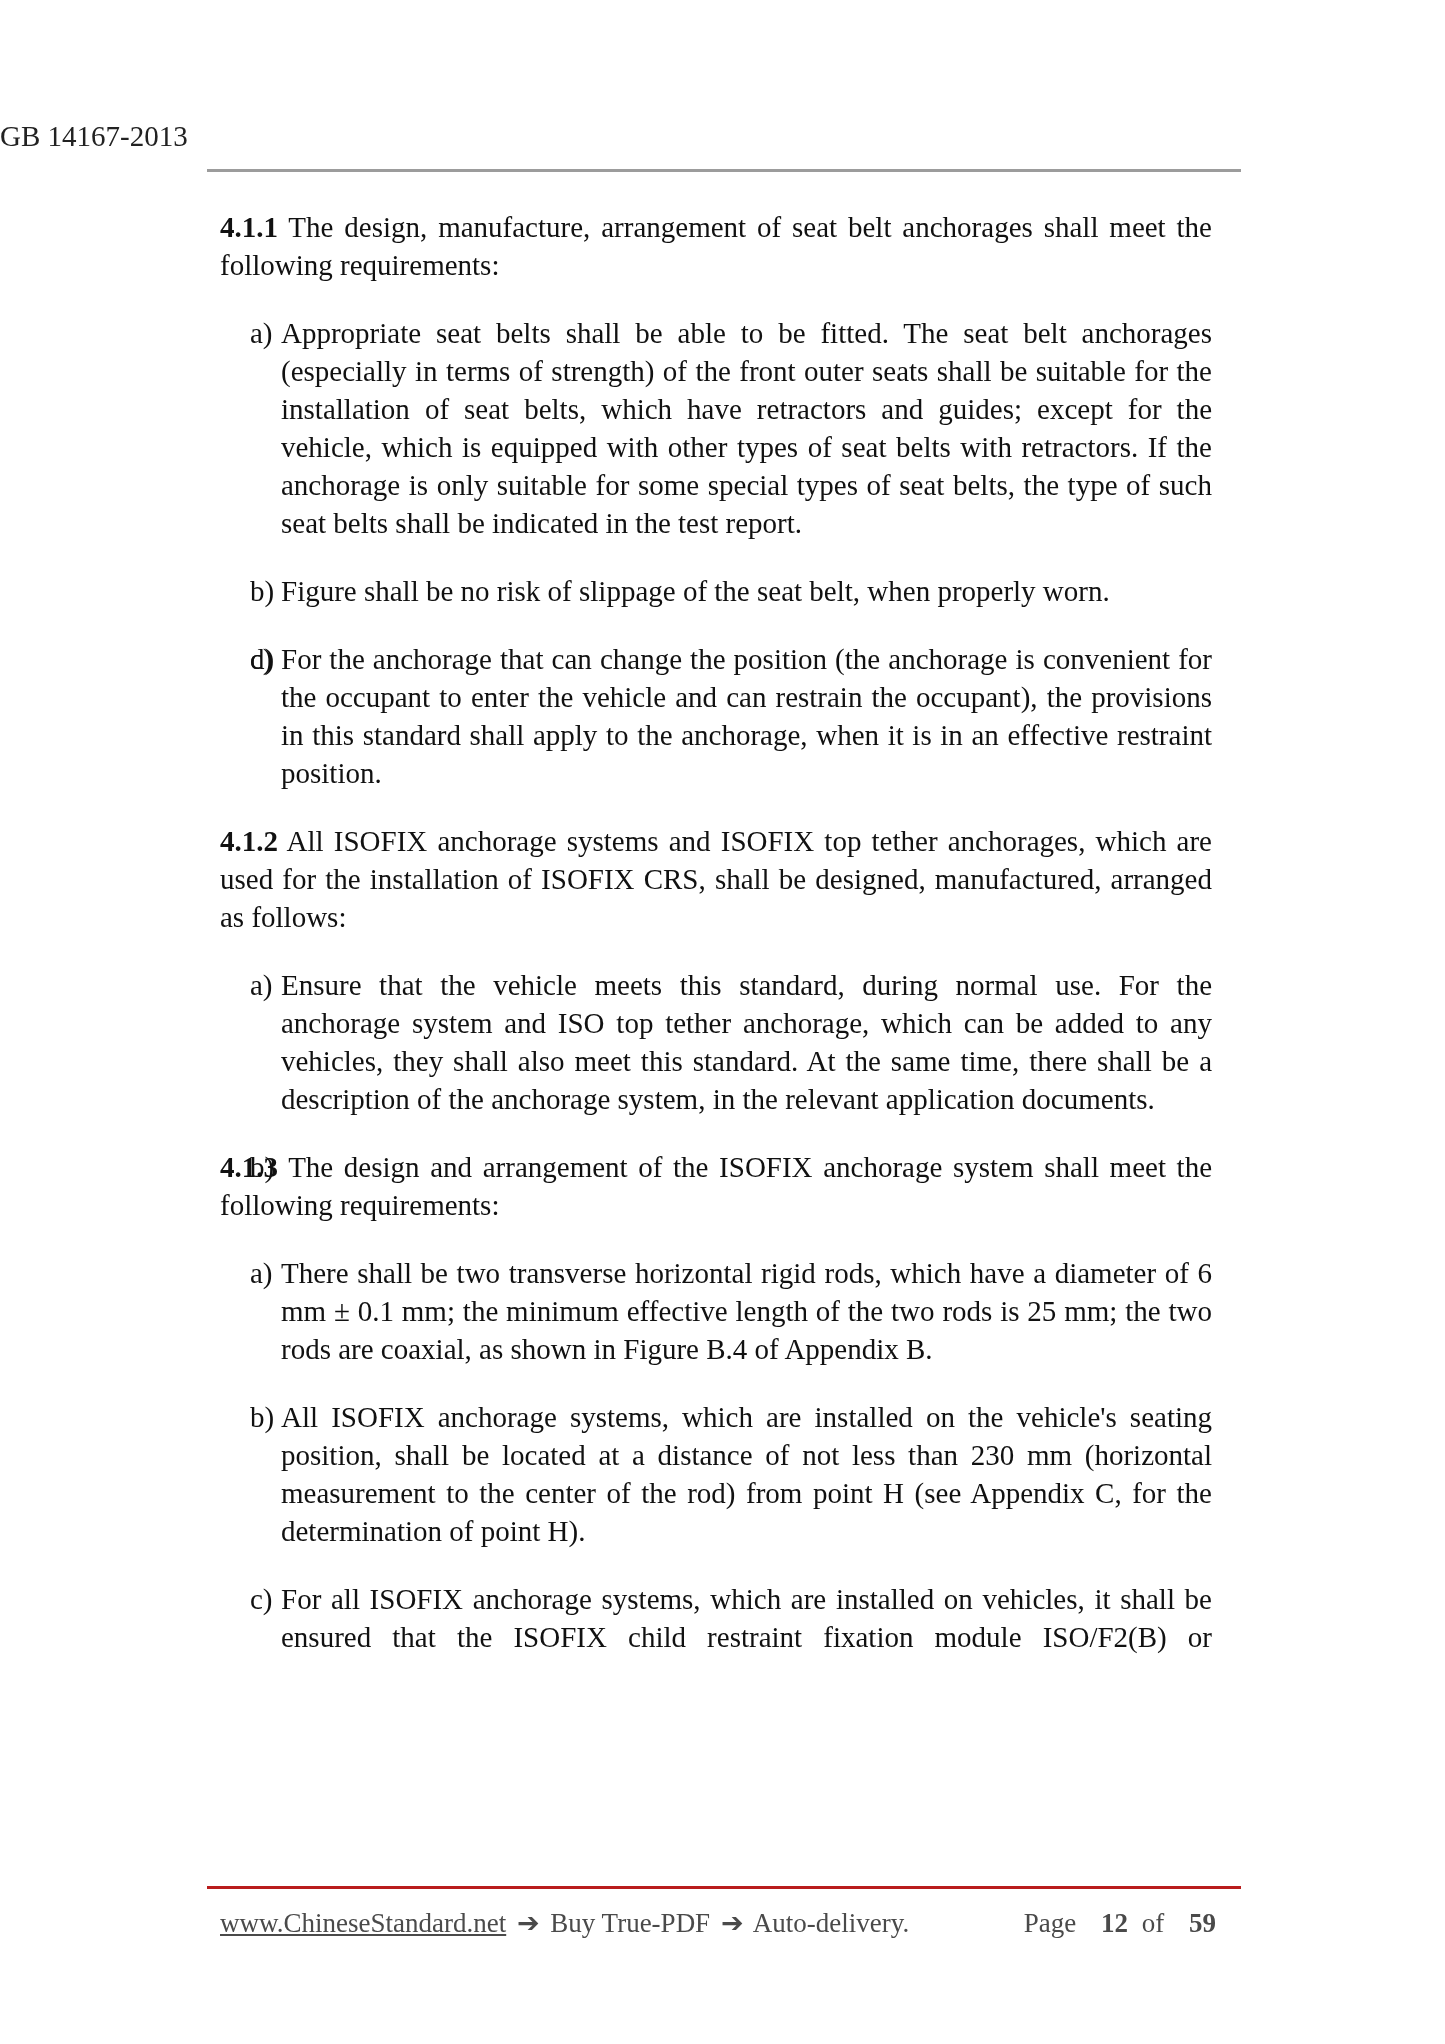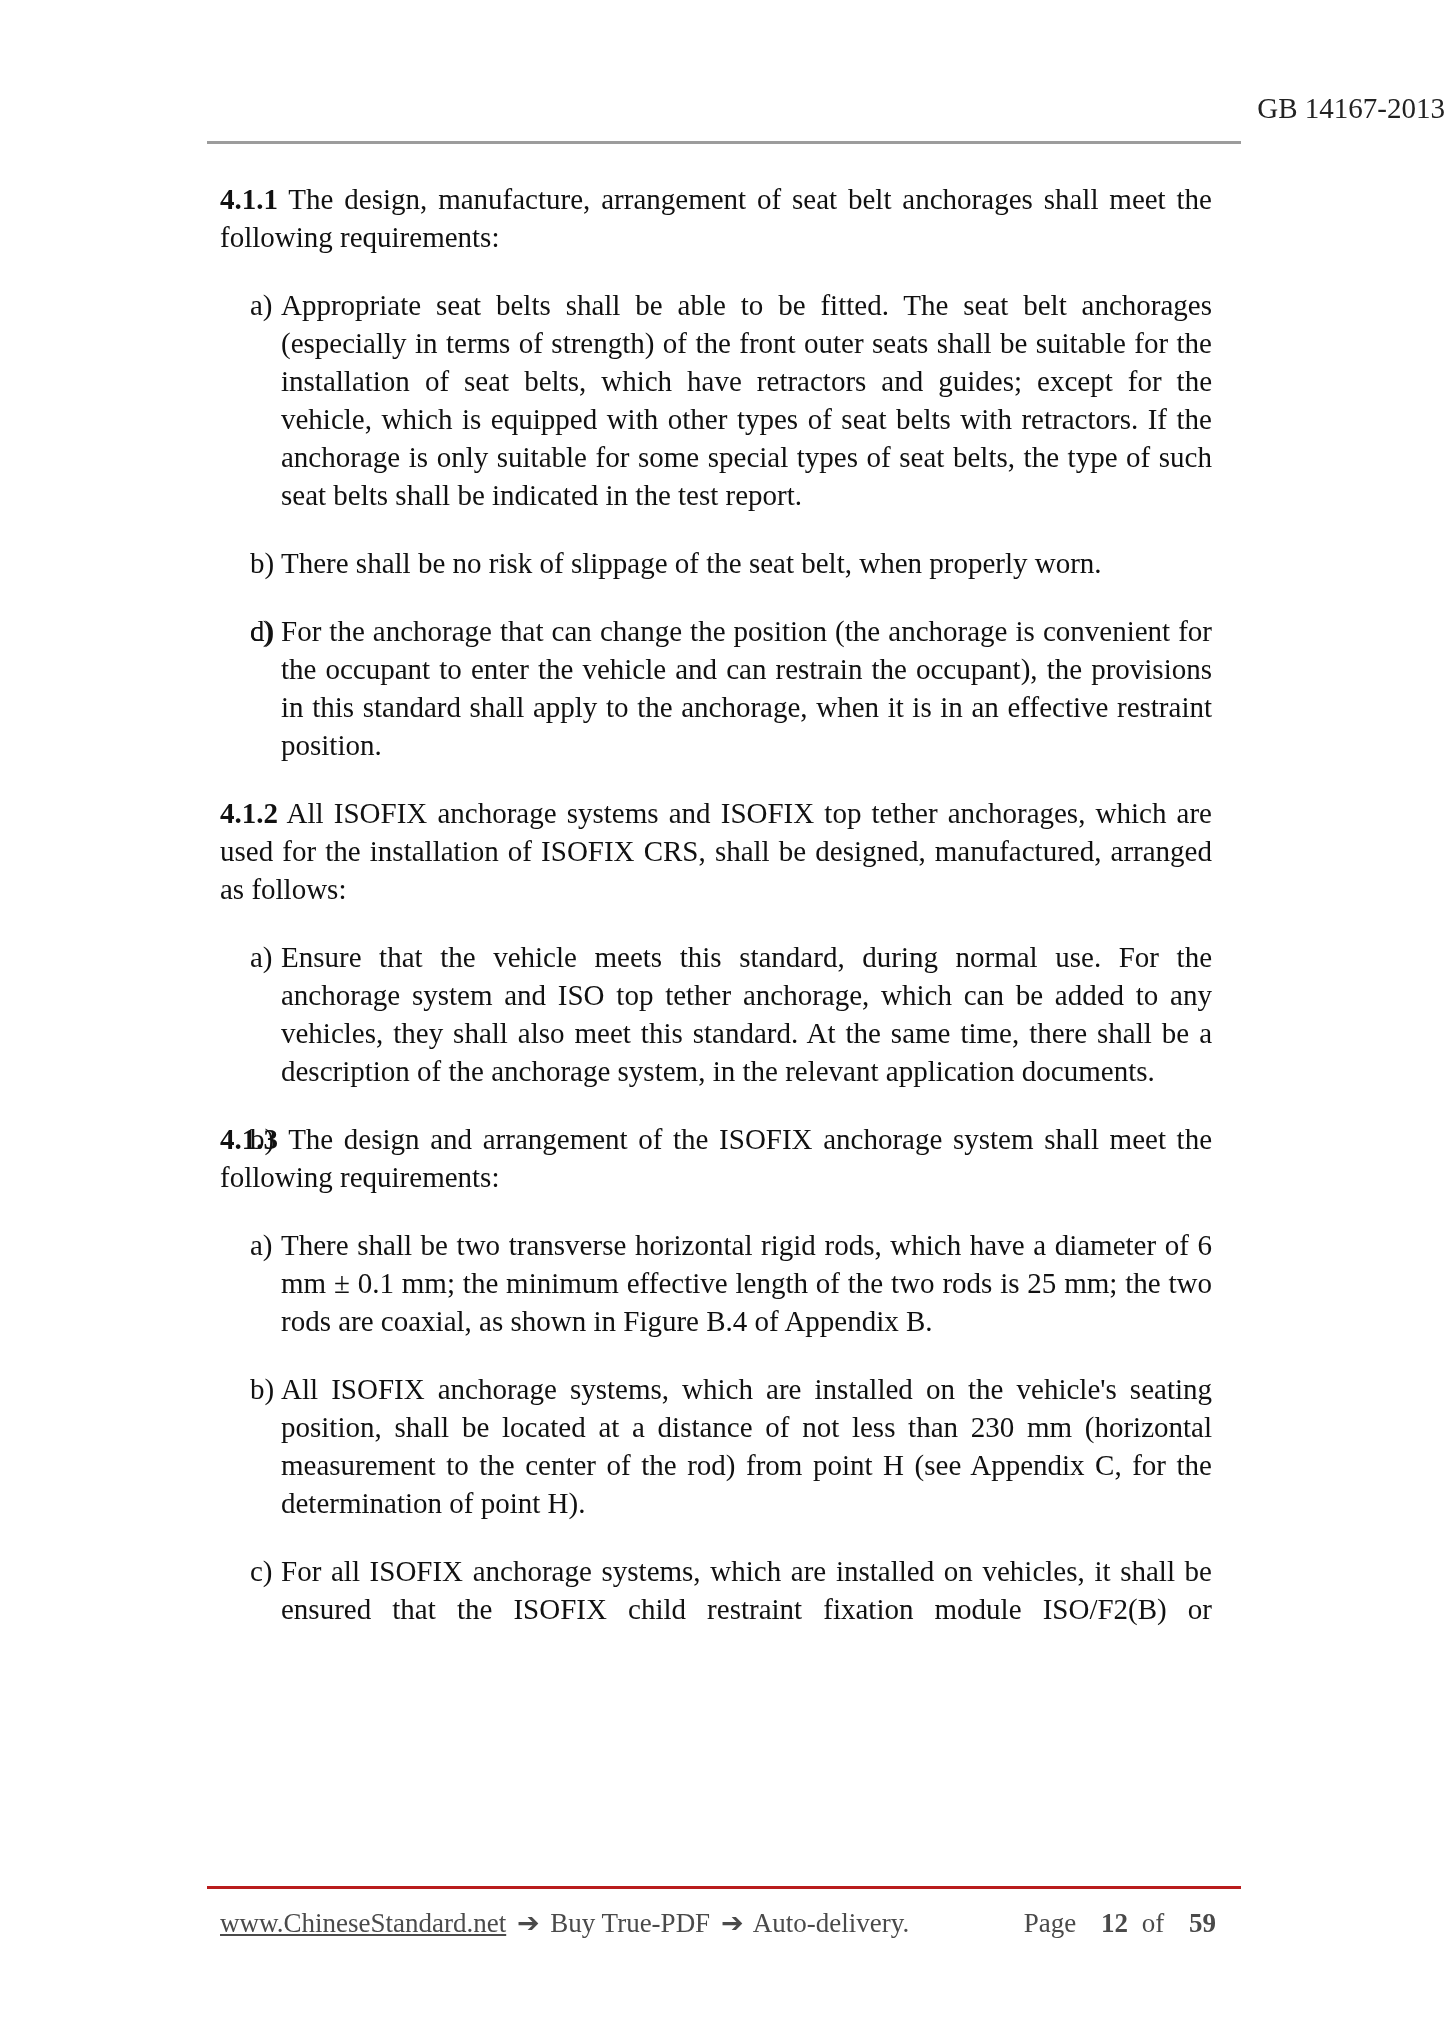--- a/index.html
+++ b/index.html
@@ -7,22 +7,22 @@
   .page {
     position: relative;
     width: 1445px;
     height: 2044px;
     background: #ffffff;
     font-family: "Liberation Serif", "DejaVu Serif", serif;
     color: #111111;
     overflow: hidden;
   }
   .doc-code {
-    margin-top: 92px;
-    text-align: right;
+    margin-top: 120px;
+    text-align: left;
     font-size: 29px;
     line-height: 32px;
     color: #222222;
   }
   .header-rule {
     border: none;
     border-top: 3px solid #9c9c9c;
     margin: 17px 204px 0 207px;
   }
   .content {
@@ -78,21 +78,21 @@
   <hr class="header-rule">
 
   <div class="content">
 
     <div class="section-block">
       <p class="section-heading"><span class="section-number">4.1.1</span> <span>The design, manufacture, arrangement of seat belt anchorages shall meet the following requirements:</span></p>
       <div class="list-item">
         <span class="item-label">a)</span><span>Appropriate seat belts shall be able to be fitted. The seat belt anchorages (especially in terms of strength) of the front outer seats shall be suitable for the installation of seat belts, which have retractors and guides; except for the vehicle, which is equipped with other types of seat belts with retractors. If the anchorage is only suitable for some special types of seat belts, the type of such seat belts shall be indicated in the test report.</span>
       </div>
       <div class="list-item">
-        <span class="item-label">b)</span><span>There shall be no risk of slippage of the seat belt, when properly worn.</span>
+        <span class="item-label">b)</span><span>Figure shall be no risk of slippage of the seat belt, when properly worn.</span>
       </div>
       <div class="list-item">
         <span class="item-label">c)</span>
       </div>
       <div class="list-item">
         <span class="item-label">d)</span><span>For the anchorage that can change the position (the anchorage is convenient for the occupant to enter the vehicle and can restrain the occupant), the provisions in this standard shall apply to the anchorage, when it is in an effective restraint position.</span>
       </div>
     </div>
 
     <div class="section-block">

